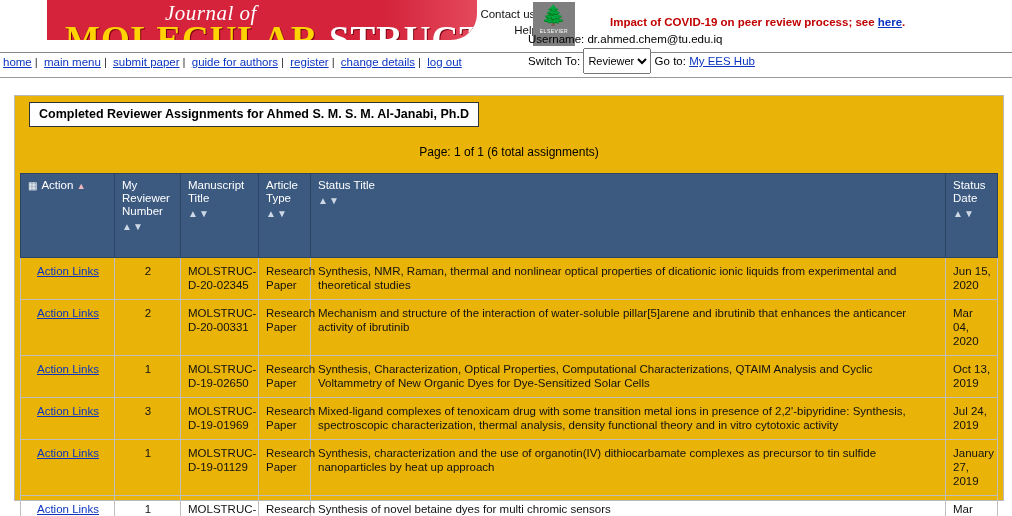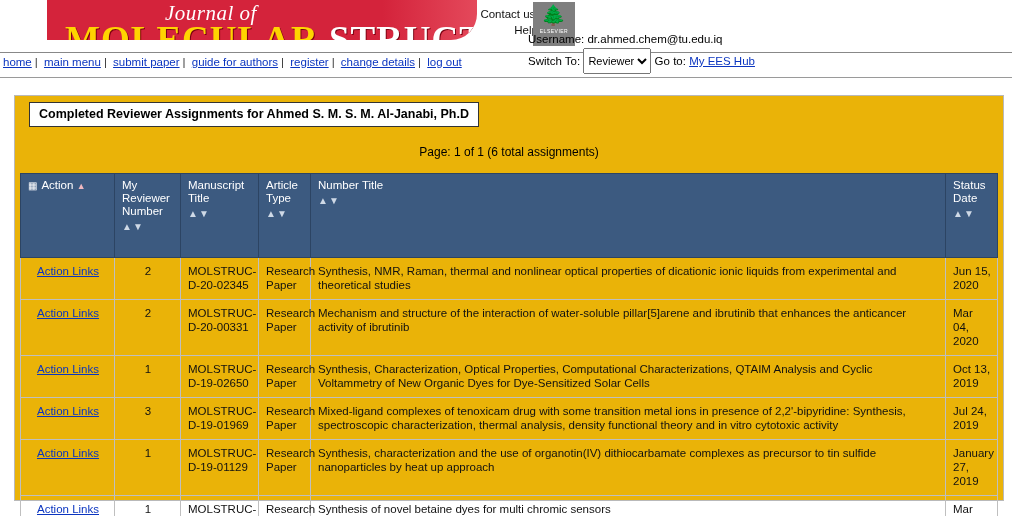--- a/index.html
+++ b/index.html
@@ -151,20 +151,23 @@
     <div class="row">
       <span>Help</span><span class="qmark">?</span>
     </div>
   </div>
 
   <div class="elsevier">
     <span class="tree">🌲</span>
     <span class="etxt">ELSEVIER</span>
   </div>
 
+  <div class="covid">
+    <span>Impact of COVID-19 on peer review process; see </span><a href="#">here</a><span>.</span>
+  </div>
 </div>
 
 <div class="navwrap">
   <div class="nav">
     <a href="#">home</a><span class="sep">|</span>
     <a href="#">main menu</a><span class="sep">|</span>
     <a href="#">submit paper</a><span class="sep">|</span>
     <a href="#">guide for authors</a><span class="sep">|</span>
     <a href="#">register</a><span class="sep">|</span>
     <a href="#">change details</a><span class="sep">|</span>
@@ -213,21 +216,21 @@
         </th>
         <th>
           <span>Manuscript Title</span>
           <span class="sorters arrows">▲▼</span>
         </th>
         <th>
           <span>Article Type</span>
           <span class="sorters arrows">▲▼</span>
         </th>
         <th>
-          <span>Number Title</span>
+          <span>Status Title</span>
           <span class="sorters arrows">▲▼</span>
         </th>
         <th>
           <span>Status Date</span>
           <span class="sorters arrows">▲▼</span>
         </th>
       </tr>
     </thead>
     <tbody>
       <tr>

